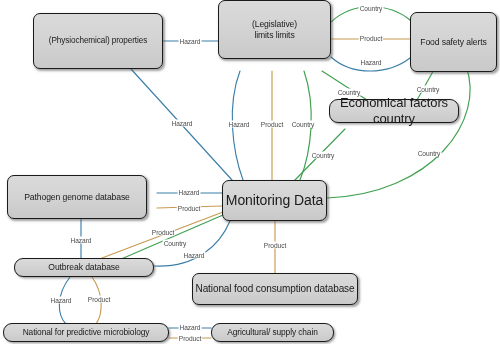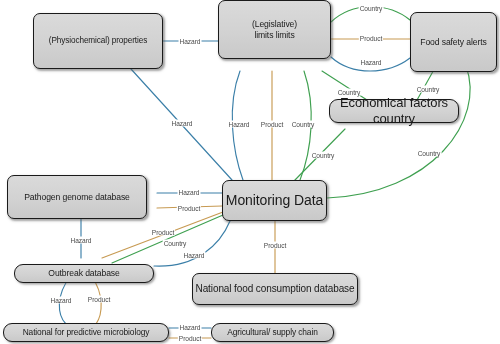--- a/index.html
+++ b/index.html
@@ -115,21 +115,21 @@
       <div class="node" style="left: 7px; top: 175px; width: 140px; height: 44px; font-size: 8.6px;">
         <div>
           <span style="display:block">Pathogen genome database</span>
         </div>
       </div>
       <div class="node" style="left: 222px; top: 180px; width: 105px; height: 41px; font-size: 14px;">
         <div>
           <span style="display:block">Monitoring Data</span>
         </div>
       </div>
-      <div class="node pill" style="left: 14px; top: 264px; width: 140px; height: 19px; font-size: 8.6px;">
+      <div class="node pill" style="left: 14px; top: 258px; width: 140px; height: 19px; font-size: 8.6px;">
         <div>
           <span style="display:block">Outbreak database</span>
         </div>
       </div>
       <div class="node" style="left: 192px; top: 273px; width: 166px; height: 32px; font-size: 10px;">
         <div>
           <span style="display:block">National food consumption database</span>
         </div>
       </div>
       <div class="node pill" style="left: 3px; top: 323px; width: 166px; height: 19px; font-size: 8.4px;">

